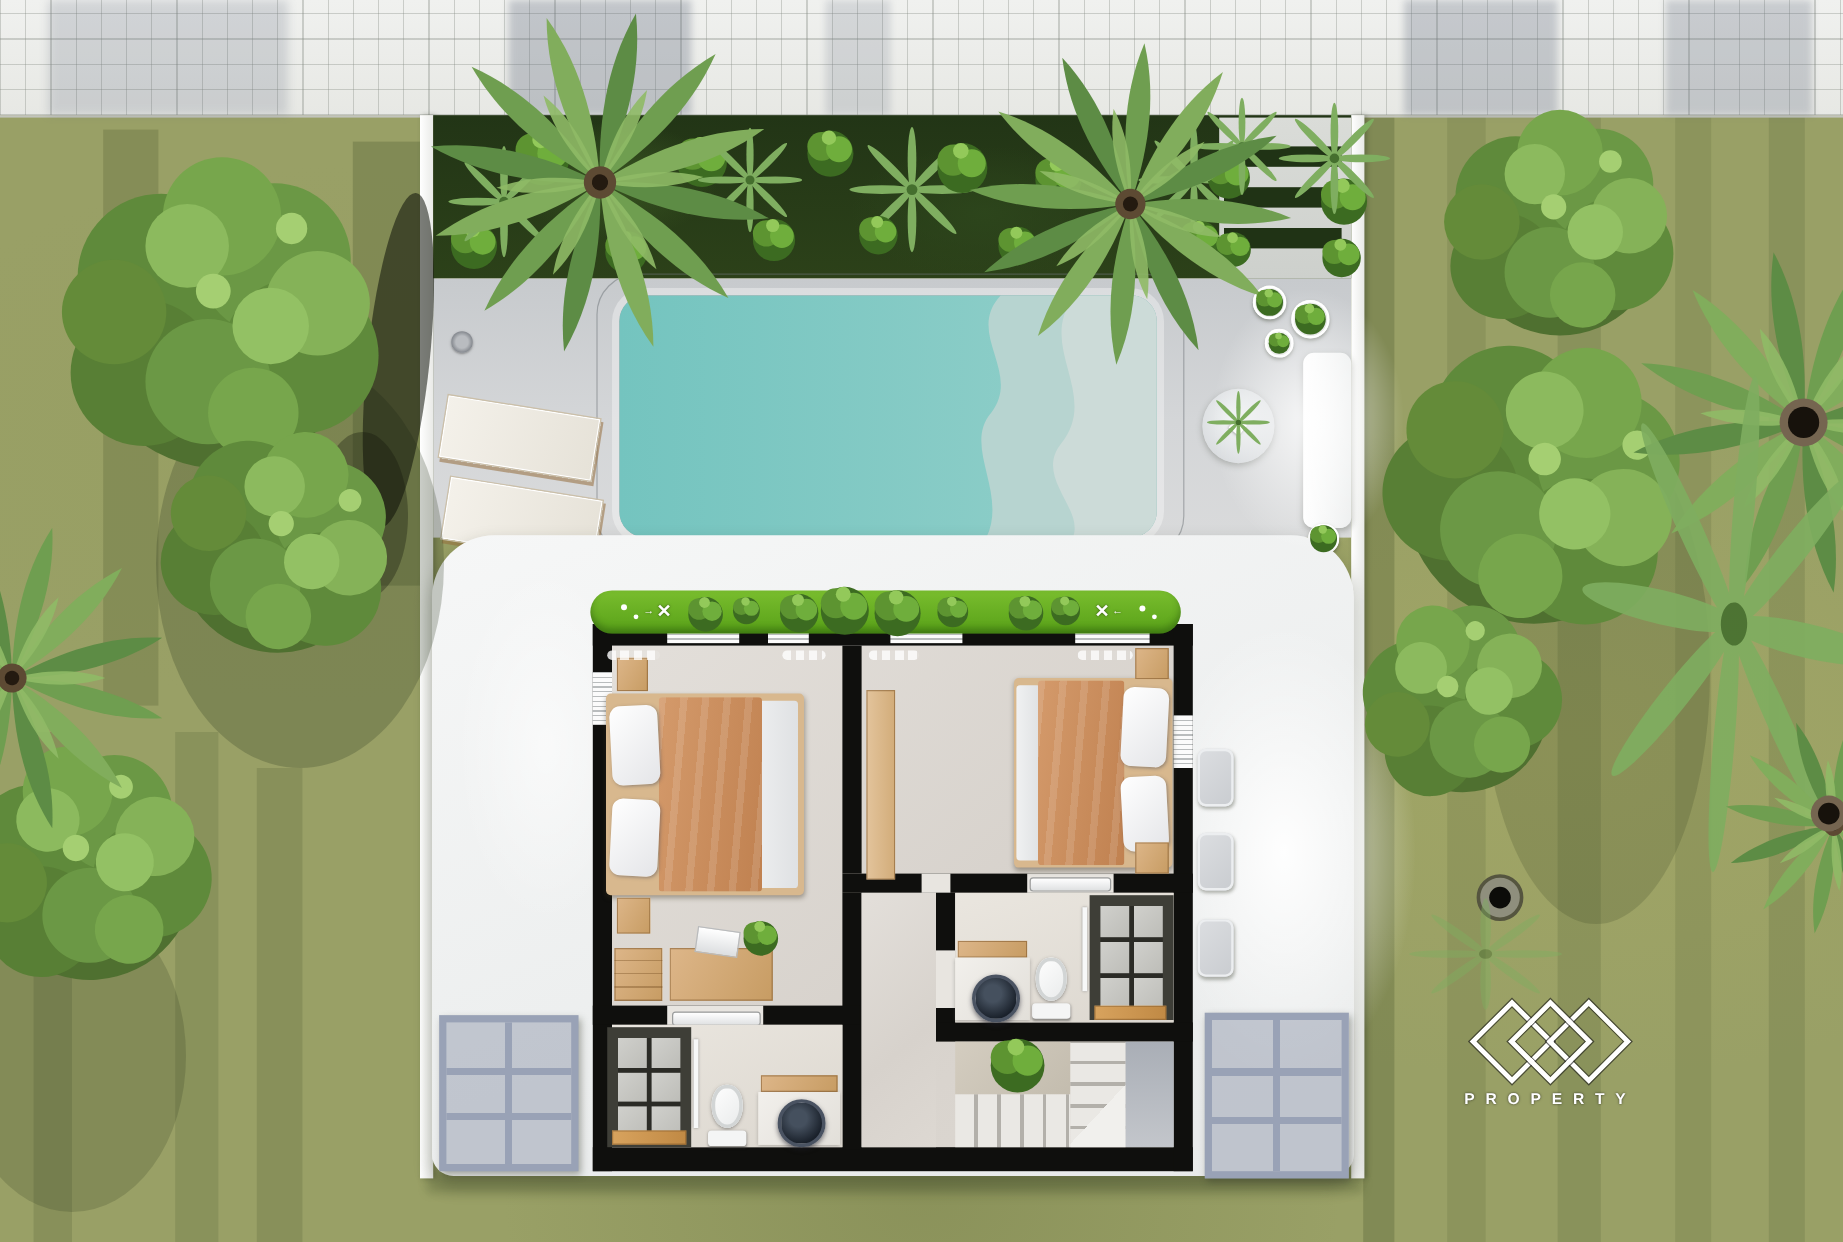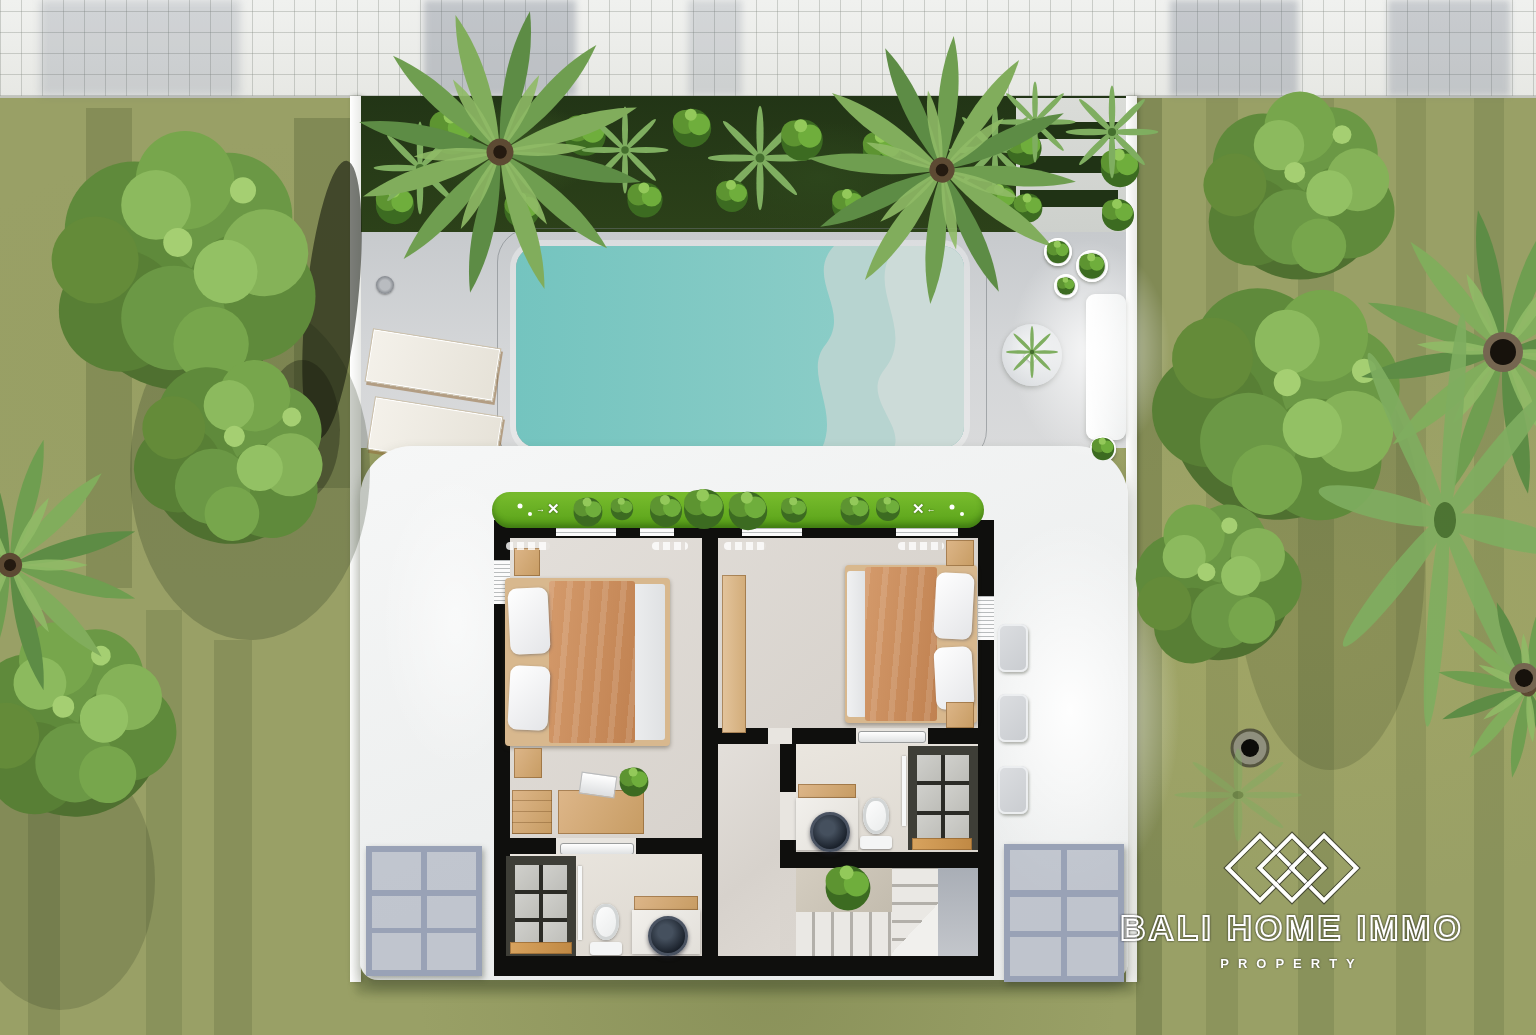--- a/index.html
+++ b/index.html
@@ -414,17 +414,16 @@
     <use href="#bush" transform="translate(1103,449) scale(.7)"></use>
     <use href="#fern" transform="translate(1032,352) scale(.45)"></use>
   </svg>
 
   <div class="a wm" style="left:1110px;top:836px;width:364px;">
     <div class="wm-diamonds">
       <div class="wm-diamond"></div>
       <div class="wm-diamond" style="z-index:2;"></div>
       <div class="wm-diamond"></div>
     </div>
-    <div class="wm-brand">BALI HOME IMMO</div>
     <div class="wm-tagline">PROPERTY</div>
   </div>
 
 </div>
 
 </body></html>

